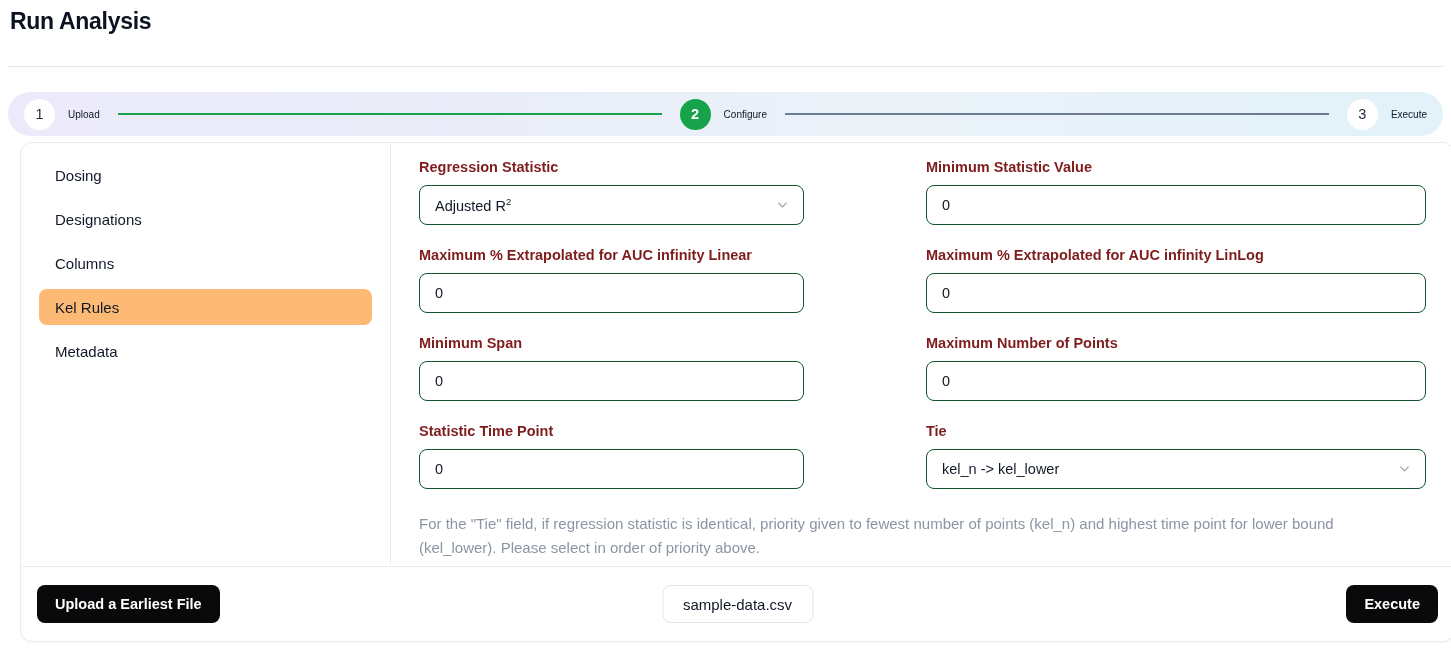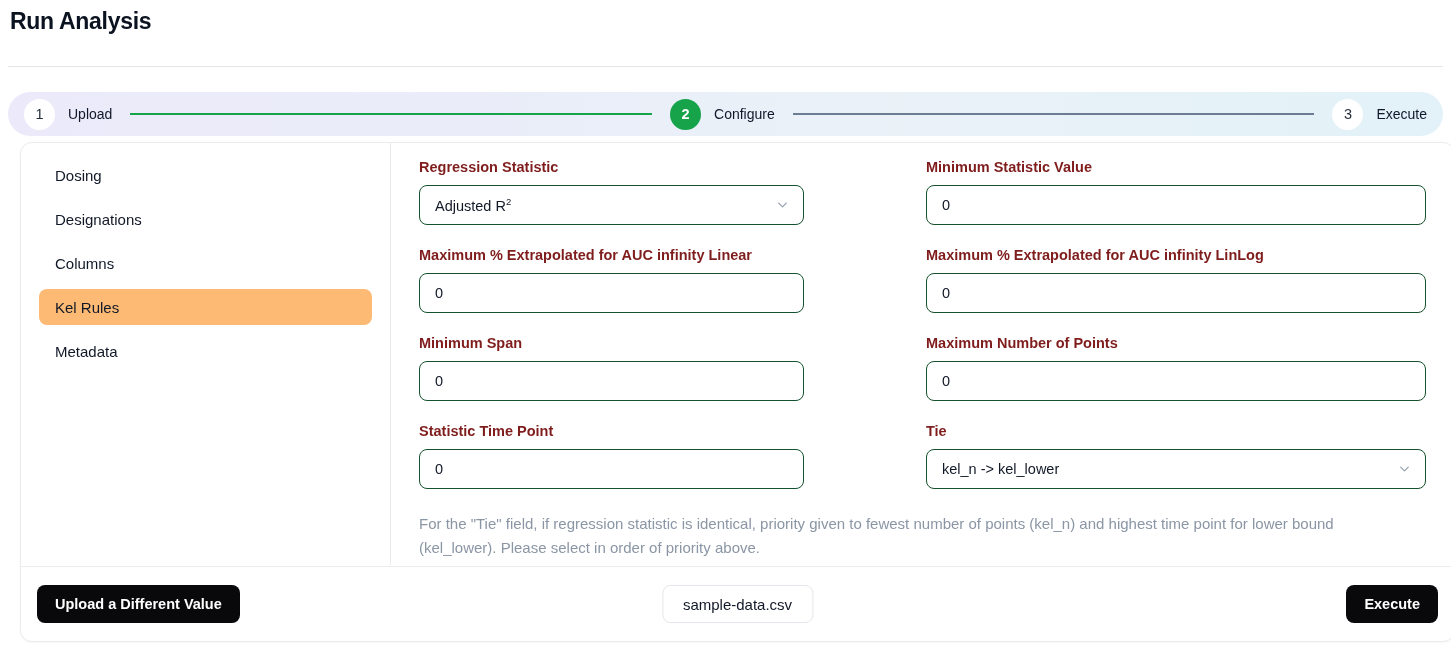--- a/index.html
+++ b/index.html
@@ -45,21 +45,21 @@
   .step-num {
     width: 31px; height: 31px;
     border-radius: 50%;
     display: flex; align-items: center; justify-content: center;
     font-size: 14.5px;
     font-weight: 500;
     background: #ffffff;
     color: #1f2937;
   }
   .step-num.active { background: #16a34a; color: #ffffff; font-weight: 600; }
-  .step-label { font-size: 14px; color: #0f172a; }
+  .step-label { font-size: 10px; color: #0f172a; }
   .step-label.active { font-weight: 400; }
   .connector { flex: 1 1 auto; height: 2px; margin: 0 18px; }
   .connector.done { background: #16a34a; }
   .connector.todo { background: #6b7c93; }
 
   
   .card {
     position: absolute;
     left: 20px; top: 142px;
     width: 1435px; height: 500px;
@@ -304,21 +304,21 @@
           </div>
 
         </div>
 
         <div class="help-text">For the "Tie" field, if regression statistic is identical, priority given to fewest number of points (kel_n) and highest time point for lower bound (kel_lower). Please select in order of priority above.</div>
       </div>
 
     </div>
 
     <div class="card-footer">
-      <button class="btn-dark">Upload a Different Value</button>
+      <button class="btn-dark">Upload a Earliest File</button>
       <div class="file-chip">
         <span>sample-data.csv</span>
       </div>
       <button class="btn-dark footer-right">Execute</button>
     </div>
 
   </div>
 
 </div>
 

